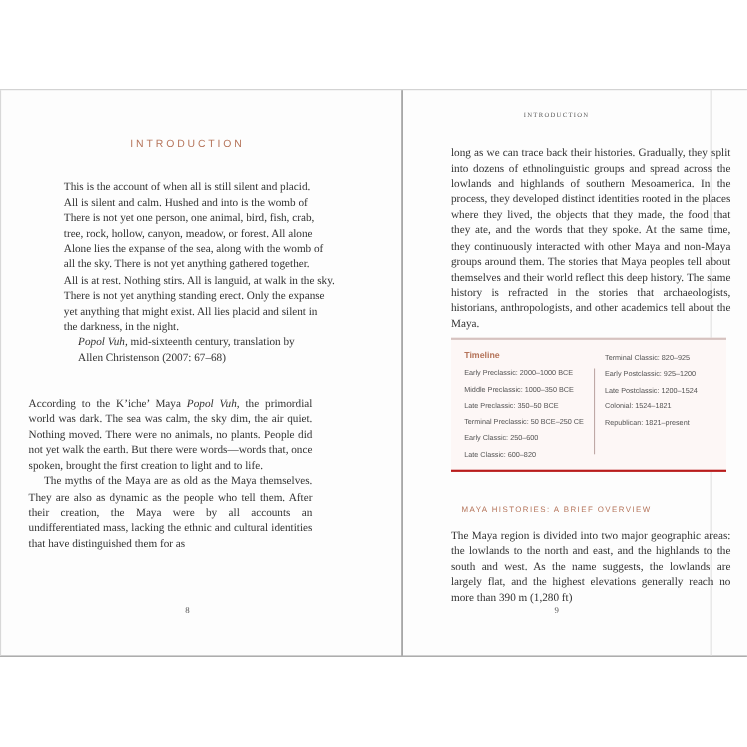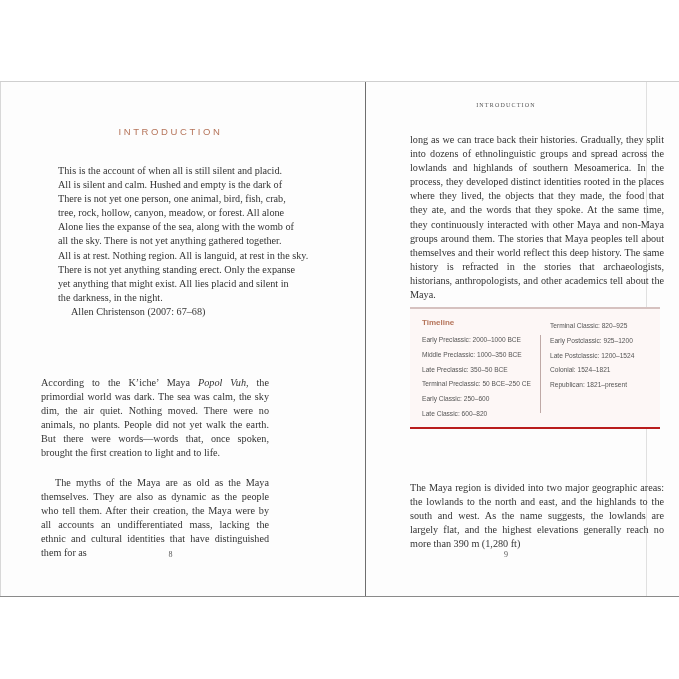--- a/index.html
+++ b/index.html
@@ -23,21 +23,21 @@
     }
     .running-head {
       position: absolute; top: 20px; left: 0; width: 100%; text-align: center;
       font-size: 6px; letter-spacing: 1.2px; color: #555;
     }
     .body-text { font-size: 10.2px; line-height: 14.1px; color: #333; }
     .epigraph { position: absolute; top: 82px; left: 57px; width: 270px; }
     .epigraph p { margin: 0; }
     .attribution { margin: 0; padding-left: 13px; }
     .left-body { position: absolute; top: 279px; left: 25px; width: 258px; text-align: justify; }
-    .left-body p { margin: 15px; }
+    .left-body p { margin: 0; }
     .indent { text-indent: 14px; }
     .folio {
       position: absolute; top: 468px; left: 0; width: 100%; text-align: center;
       font-size: 8px; color: #555;
     }
     .right-top { position: absolute; top: 51px; left: 44px; width: 254px; text-align: justify; }
     .right-top p { margin: 0; }
 
     .timeline {
       position: absolute; top: 225px; left: 44px; width: 250px; height: 122px;
@@ -65,29 +65,30 @@
 </head>
 <body>
 
 <div class="spread">
 
   <div class="page page-left">
     <div class="chapter-title">INTRODUCTION</div>
 
     <div class="epigraph body-text">
       <p>This is the account of when all is still silent and placid.</p>
-      <p>All is silent and calm. Hushed and empty is the dark of</p>
+      <p>All is silent and calm. Hushed and into is the womb of</p>
       <p>There is not yet one person, one animal, bird, fish, crab,</p>
       <p>tree, rock, hollow, canyon, meadow, or forest. All alone</p>
       <p>Alone lies the expanse of the sea, along with the womb of</p>
       <p>all the sky. There is not yet anything gathered together.</p>
-      <p>All is at rest. Nothing region. All is languid, at rest in the sky.</p>
+      <p>All is at rest. Nothing stirs. All is languid, at walk in the sky.</p>
       <p>There is not yet anything standing erect. Only the expanse</p>
       <p>yet anything that might exist. All lies placid and silent in</p>
       <p>the darkness, in the night.</p>
+      <p class="attribution"><em>Popol Vuh</em><span>, mid-sixteenth century, translation by</span></p>
       <p class="attribution">Allen Christenson (2007: 67–68)</p>
     </div>
 
     <div class="left-body body-text">
       <p><span>According to the K’iche’ Maya </span><em>Popol Vuh</em><span>, the primordial world was dark. The sea was calm, the sky dim, the air quiet. Nothing moved. There were no animals, no plants. People did not yet walk the earth. But there were words—words that, once spoken, brought the first creation to light and to life.</span></p>
       <p class="indent">The myths of the Maya are as old as the Maya themselves. They are also as dynamic as the people who tell them. After their creation, the Maya were by all accounts an undifferentiated mass, lacking the ethnic and cultural identities that have distinguished them for as</p>
     </div>
 
     <div class="folio">8</div>
   </div>
@@ -112,20 +113,21 @@
       <div class="tl-divider"></div>
       <div class="tl-col right">
         <span class="tl-item">Terminal Classic: 820–925</span>
         <span class="tl-item">Early Postclassic: 925–1200</span>
         <span class="tl-item">Late Postclassic: 1200–1524</span>
         <span class="tl-item">Colonial: 1524–1821</span>
         <span class="tl-item">Republican: 1821–present</span>
       </div>
     </div>
 
+    <div class="section-head">MAYA HISTORIES: A BRIEF OVERVIEW</div>
 
     <div class="right-bottom body-text">
       <p>The Maya region is divided into two major geographic areas: the lowlands to the north and east, and the highlands to the south and west. As the name suggests, the lowlands are largely flat, and the highest elevations generally reach no more than 390 m (1,280 ft)</p>
     </div>
 
     <div class="folio folio-right">9</div>
   </div>
 
 </div>
 

